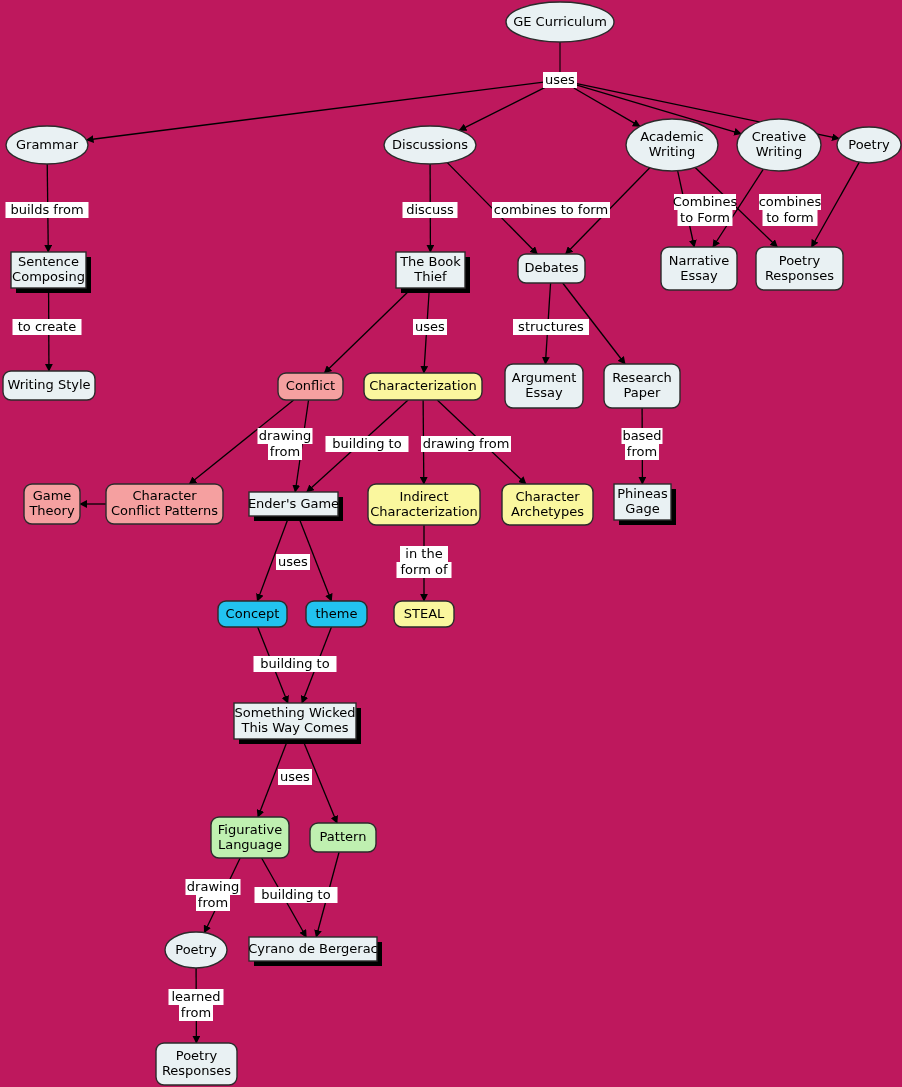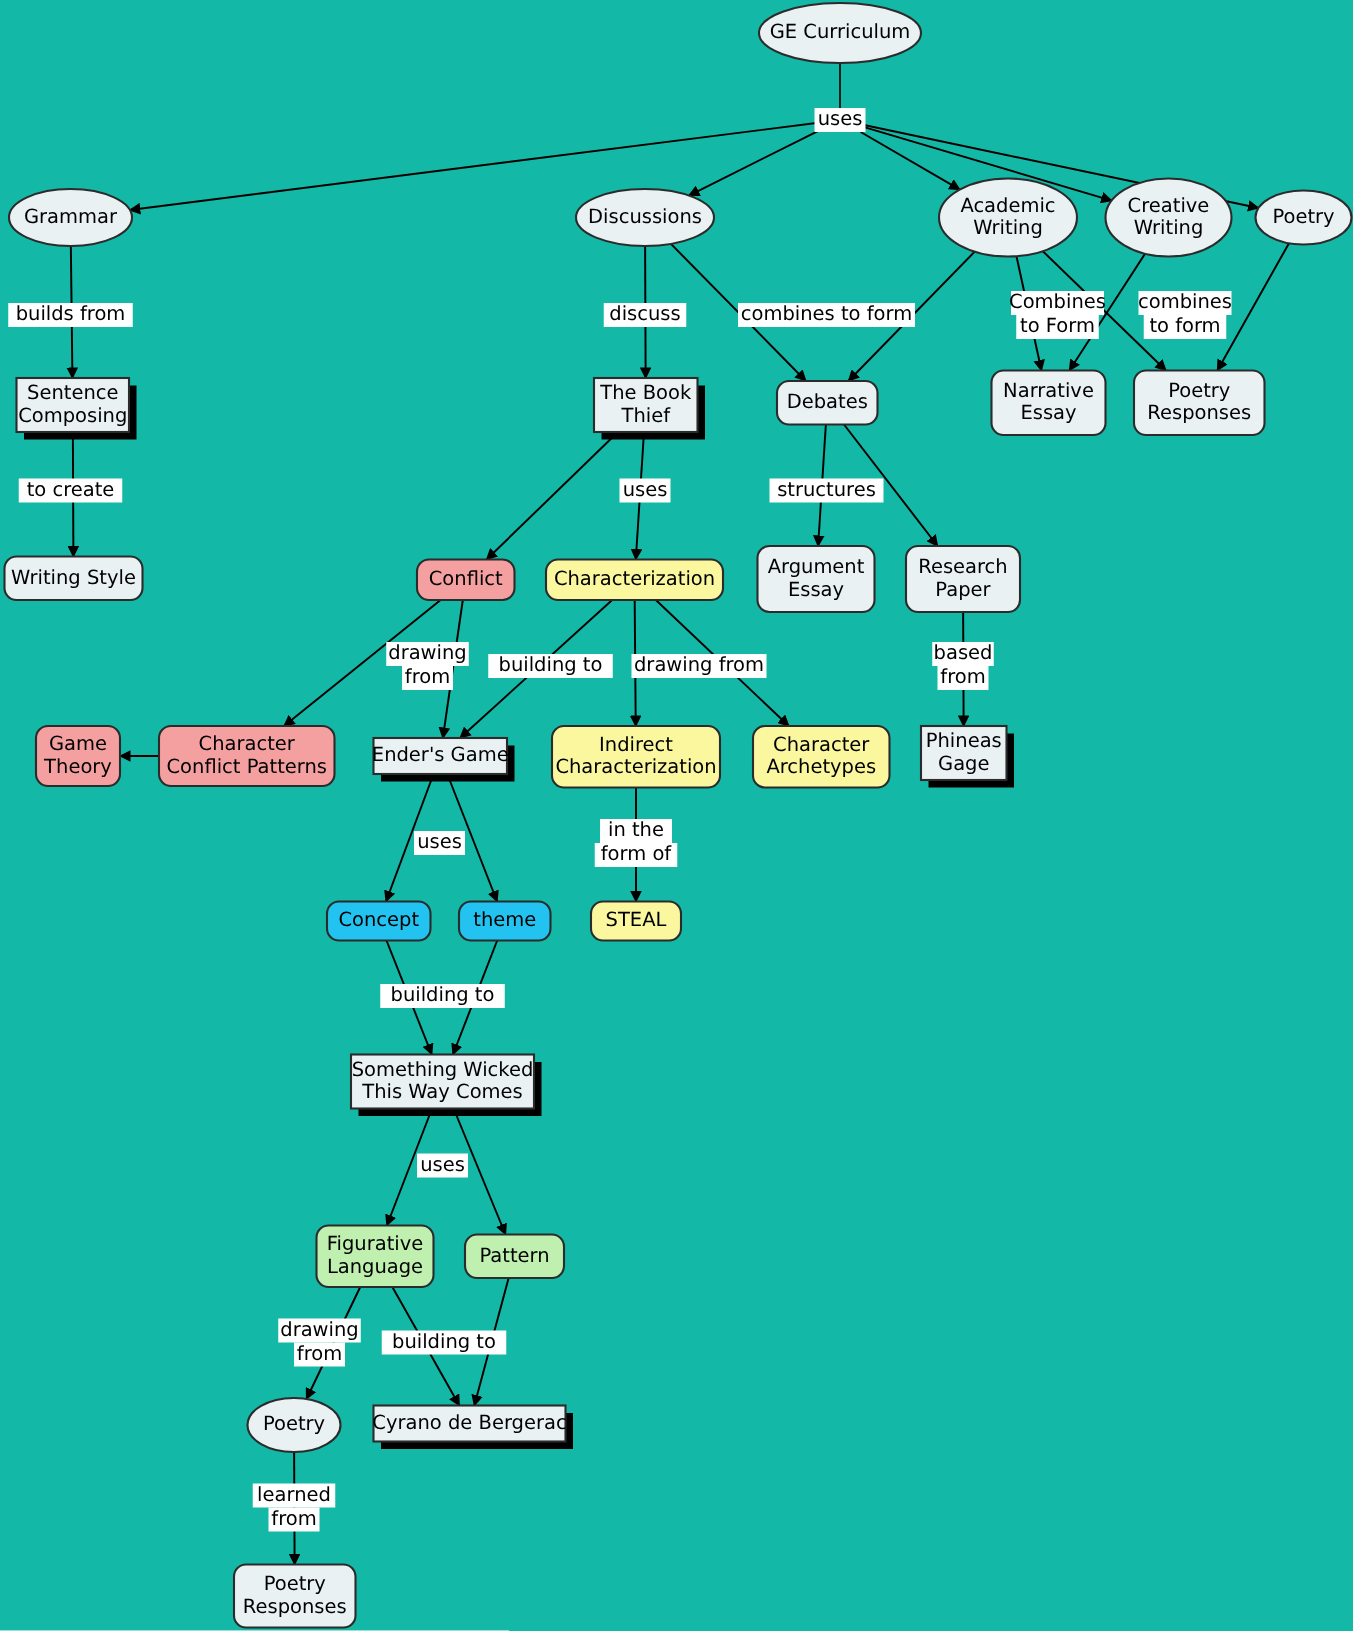--- a/index.html
+++ b/index.html
@@ -4,21 +4,21 @@
 <style>
   html, body {
     margin: 0;
     padding: 0;
     background: #ffffff;
   }
   #canvas-wrap {
     position: relative;
     width: 902px;
     height: 1087px;
-    background: #14b8a6;
+    background: #be185d;
     font-family: "DejaVu Sans", sans-serif;
   }
   svg#map {
     position: absolute;
     top: 0;
     left: 0;
     width: 902px;
     height: 1087px;
     display: block;
   }

